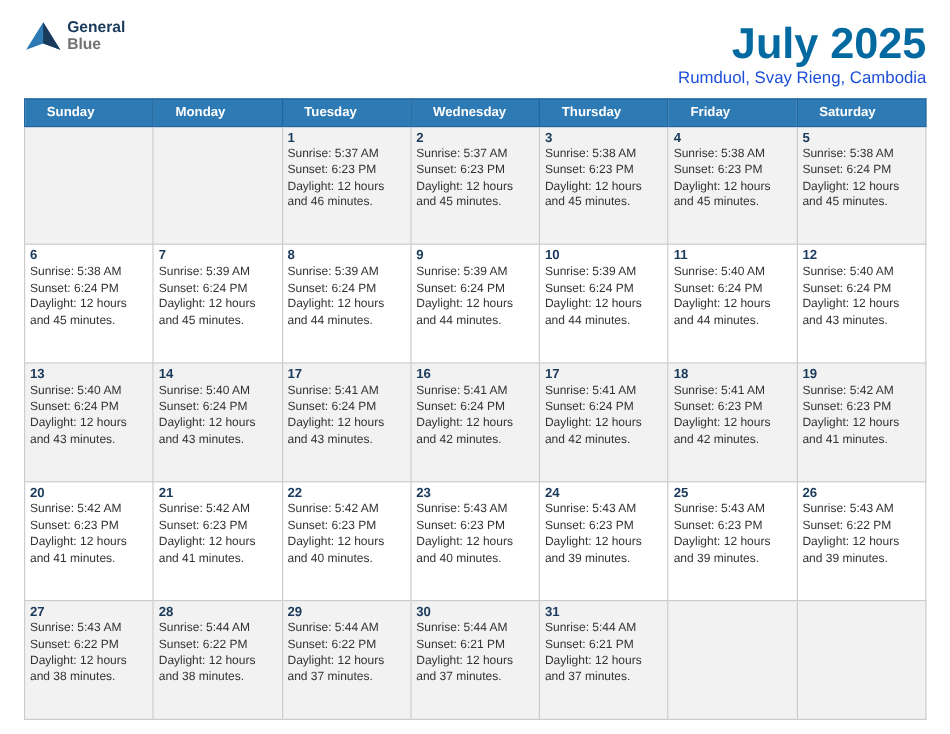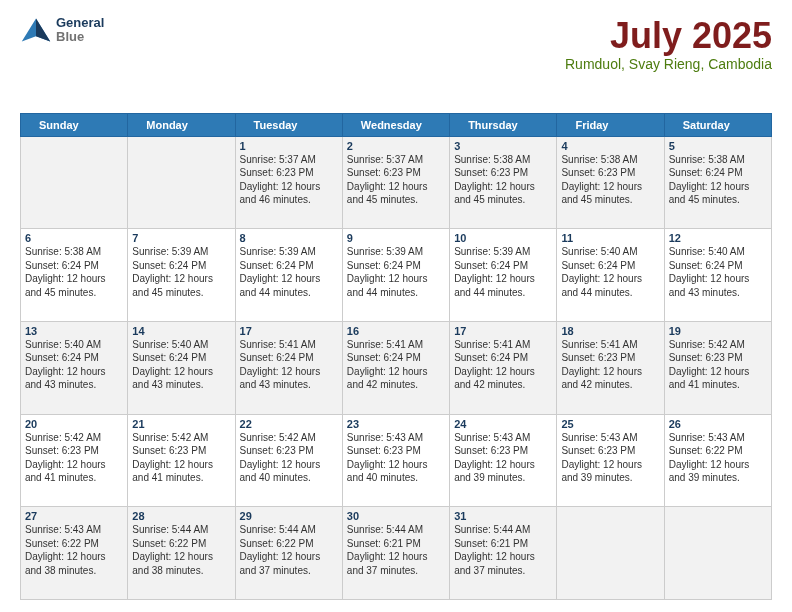--- a/index.html
+++ b/index.html
@@ -9,21 +9,20 @@
       width: 792px;
       height: 612px;
       overflow: hidden;
     }
     .page {
       width: 792px;
       height: 612px;
       padding: 16px 20px 12px 20px;
       display: flex;
       flex-direction: column;
-      gap: 31px;
     }
     .header {
       display: flex;
       justify-content: space-between;
       align-items: flex-start;
       margin-bottom: 10px;
     }
     .logo {
       display: flex;
       align-items: center;
@@ -39,26 +38,26 @@
     .logo-icon {
       width: 32px;
       height: 28px;
     }
     .title-area {
       text-align: right;
     }
     .main-title {
       font-size: 36px;
       font-weight: bold;
-      color: #7f1d1d;
+      color: #0369a1;
       line-height: 1.1;
     }
     .subtitle {
       font-size: 14px;
-      color: #4d7c0f;
+      color: #1d4ed8;
       font-weight: normal;
       text-align: right;
     }
     .calendar {
       flex: 1;
       border: 1px solid #ccc;
       border-collapse: collapse;
       width: 100%;
       table-layout: fixed;
     }

